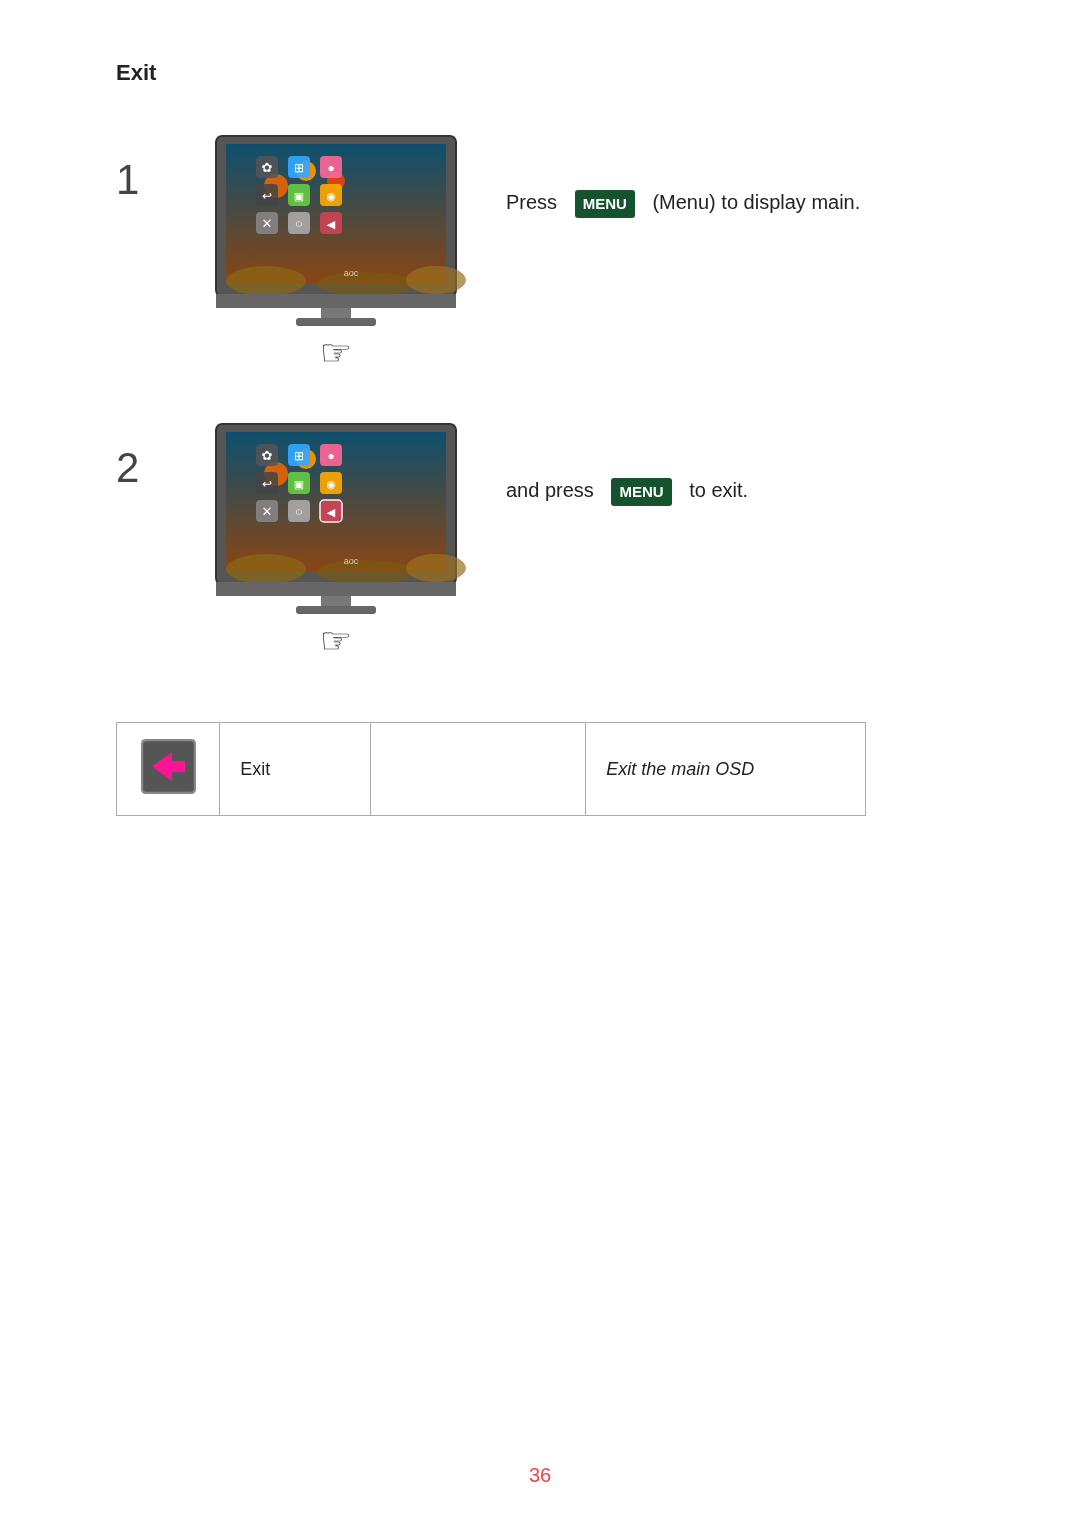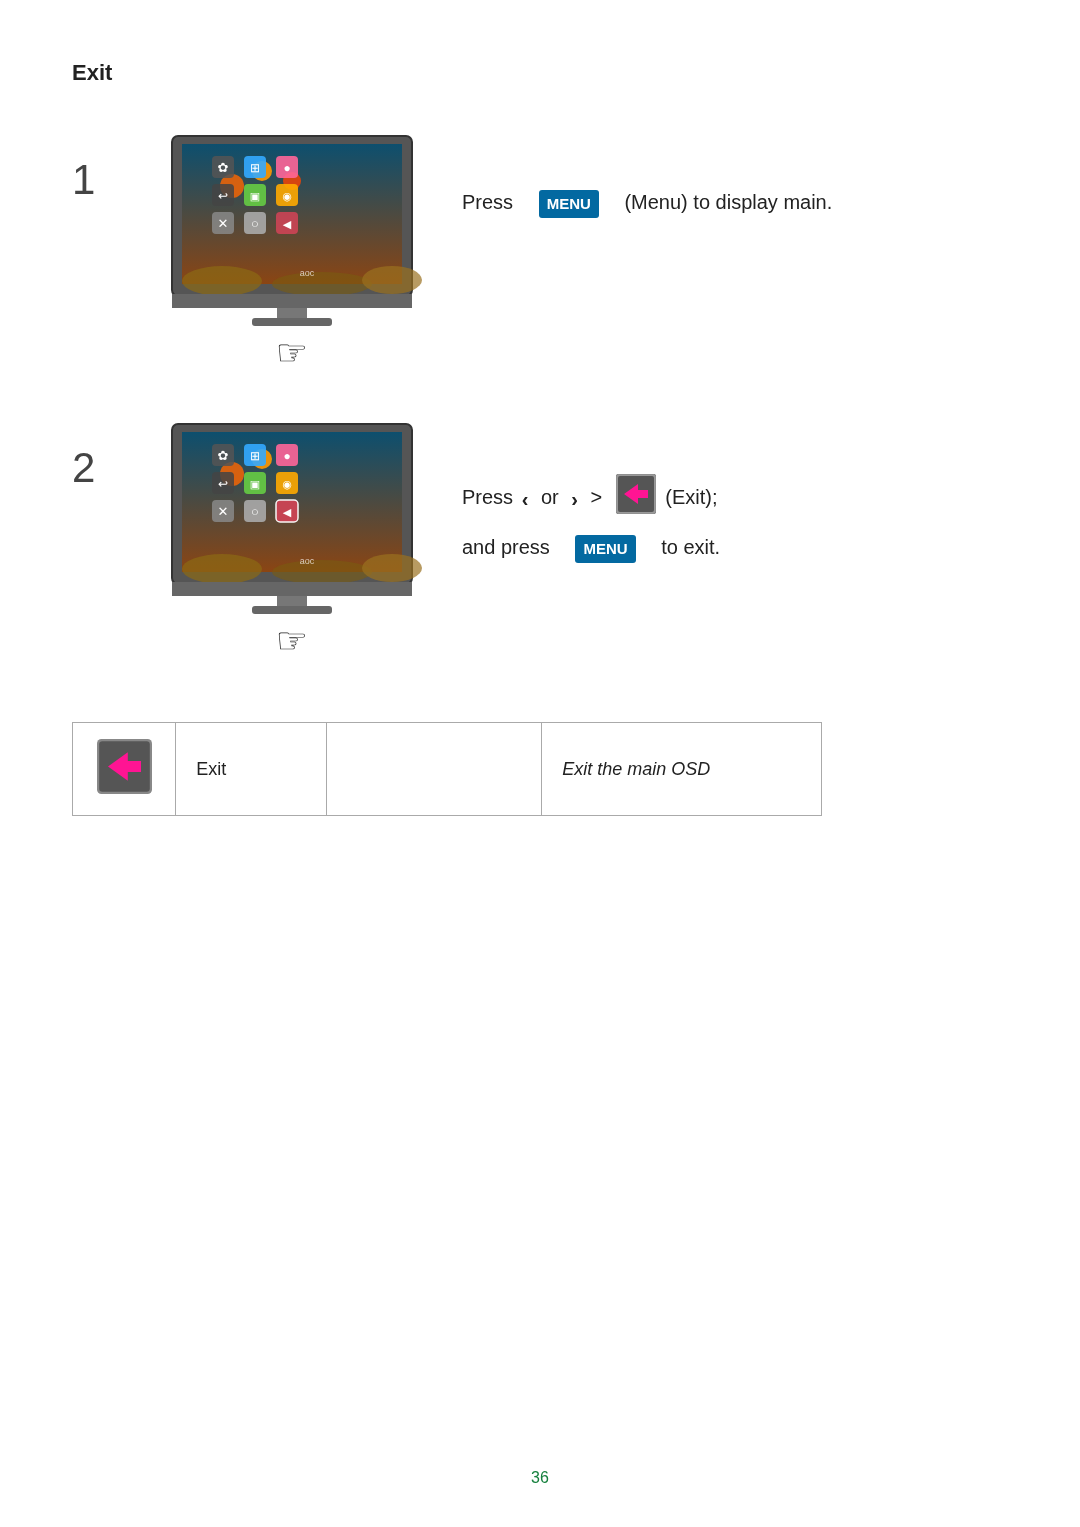--- a/index.html
+++ b/index.html
@@ -7,21 +7,21 @@
       width: 1080px;
       min-height: 1527px;
       background: #ffffff;
       font-family: Arial, sans-serif;
       font-size: 18px;
       color: #222;
       position: relative;
     }
 
     .page-content {
-      padding: 60px 72px;
+      padding: 60px 116px;
     }
 
     .section-title {
       font-weight: bold;
       font-size: 22px;
       margin-bottom: 40px;
     }
 
     .steps-container {
       display: flex;
@@ -62,27 +62,27 @@
 
     .step-text {
       flex: 1;
       padding-top: 60px;
       font-size: 20px;
       line-height: 1.6;
     }
 
     .menu-badge {
       display: inline-block;
-      background: #0369a1;
+      background: #14532d;
       color: #fff;
       font-weight: bold;
       font-size: 15px;
       padding: 2px 8px;
       border-radius: 3px;
-      margin: 0 20px;
+      margin: 0 12px;
       vertical-align: middle;
     }
 
     .chevron {
       display: inline-block;
       font-weight: bold;
       font-size: 20px;
       margin: 0 3px;
       vertical-align: middle;
     }
@@ -128,22 +128,22 @@
     .info-table .desc-cell {
       width: 260px;
       font-style: italic;
     }
 
     .page-number {
       position: absolute;
       bottom: 40px;
       left: 50%;
       transform: translateX(-50%);
-      font-size: 16px;
-      color: #15803d;
+      font-size: 20px;
+      color: #ef4444;
     }
   </style>
 </head>
 <body>
 
 <div class="page-content">
 
   <div class="section-title">Exit</div>
 
   <div class="steps-container">
@@ -253,39 +253,20 @@
           <rect x="114" y="86" width="22" height="22" rx="4" fill="#cc4455" opacity="0.95" stroke="#fff" stroke-width="1.5"></rect>
           <text x="125" y="102" text-anchor="middle" fill="white" font-size="11">◀</text>
           <text x="145" y="150" text-anchor="middle" fill="white" font-size="9" opacity="0.7">aoc</text>
           <rect x="10" y="168" width="240" height="14" rx="0" ry="0" fill="#666"></rect>
           <rect x="115" y="182" width="30" height="12" fill="#777"></rect>
           <rect x="90" y="192" width="80" height="8" rx="3" fill="#666"></rect>
         </svg>
         <div class="hand-icon">☞</div>
       </div>
       <div class="step-text">
-        <div style="margin-bottom:8px;">
-          <span>Press</span>
-          <span class="chevron">‹</span>
-          <span style="margin:0 4px;">or</span>
-          <span class="chevron">›</span>
-          <span style="margin:0 4px;">&gt;</span>
-          
-          <span class="exit-icon-inline">
-            <svg viewBox="0 0 40 40" xmlns="http://www.w3.org/2000/svg" width="40" height="40">
-
-              <rect x="0" y="0" width="40" height="40" rx="3" fill="#999"></rect>
-              <rect x="2" y="2" width="36" height="36" rx="2" fill="#555"></rect>
-
-              <polygon points="22,10 22,16 32,16 32,24 22,24 22,30 8,20" fill="#ff1493"></polygon>
-              <rect x="0" y="0" width="40" height="40" rx="3" fill="none" stroke="#888" stroke-width="1"></rect>
-            </svg>
-          </span>
-          <span>(Exit);</span>
-        </div>
         <div>
           <span>and press</span>
           <span class="menu-badge">MENU</span>
           <span>to exit.</span>
         </div>
       </div>
     </div>
 
   </div>
 

